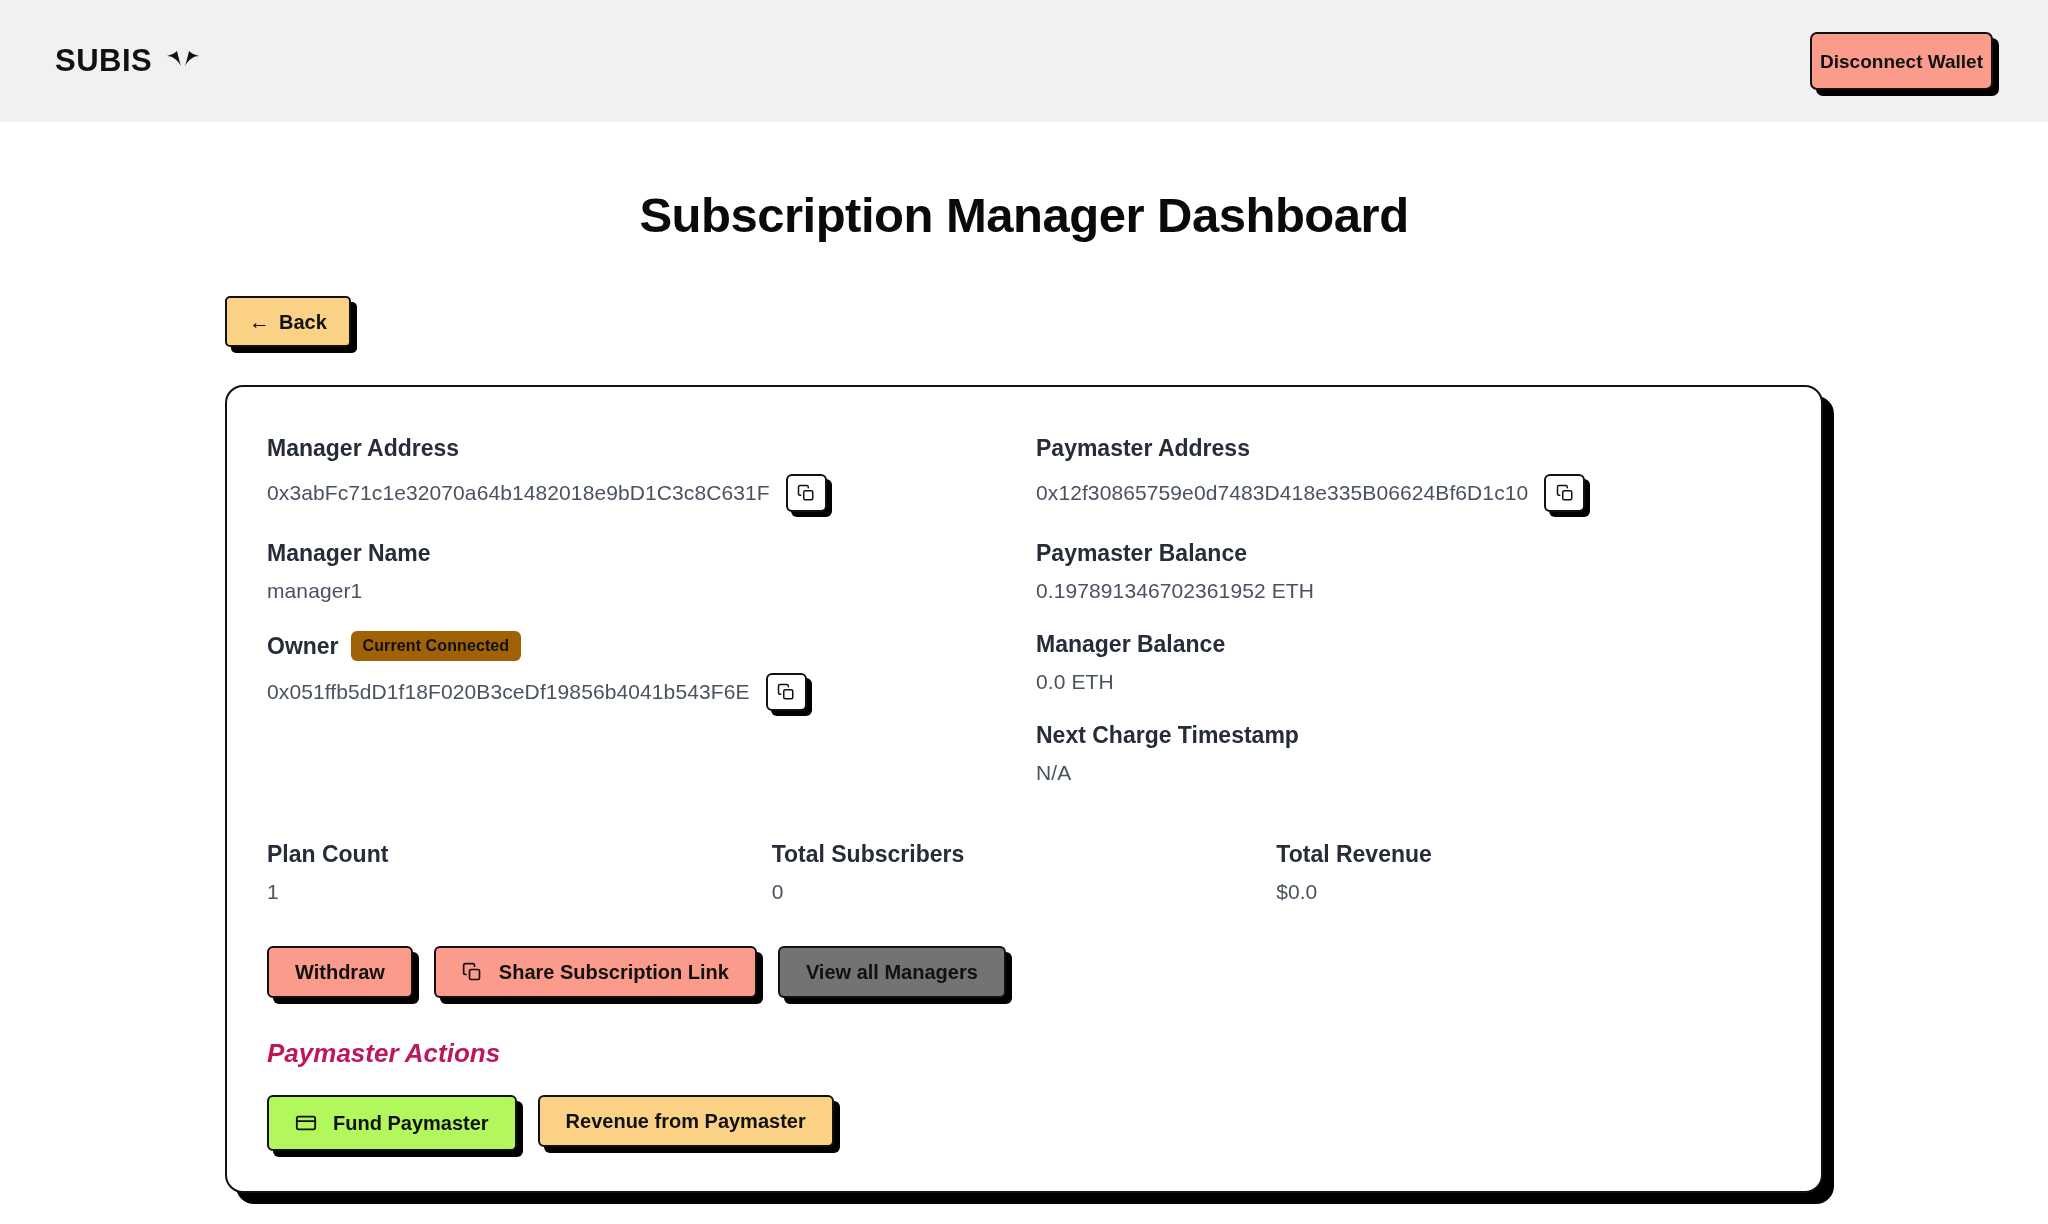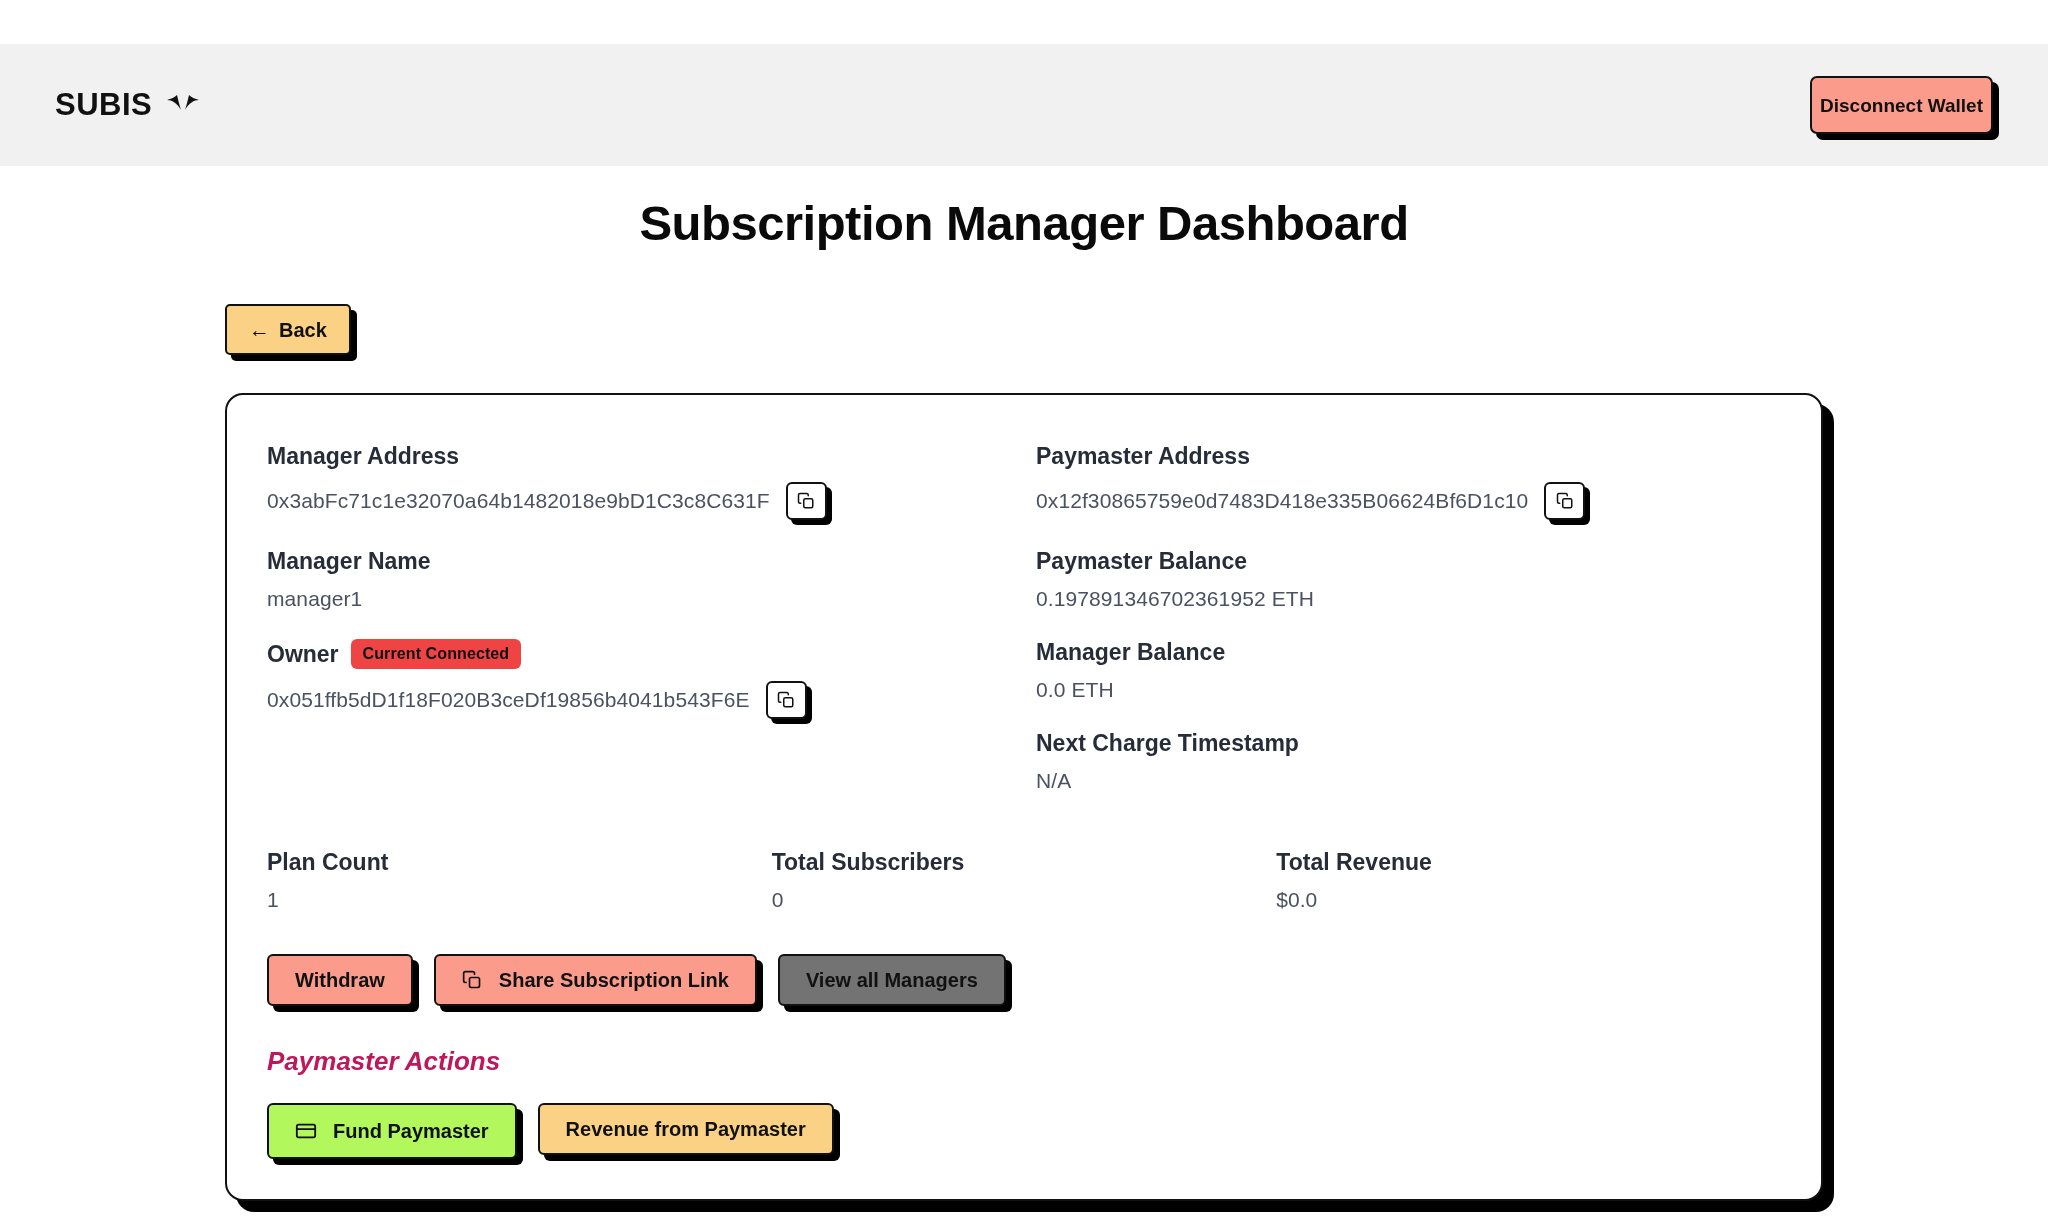--- a/index.html
+++ b/index.html
@@ -14,21 +14,20 @@
 
   
   .topbar {
     position: relative;
     height: 122px;
     background: #f1f1f1;
     display: flex;
     align-items: center;
     justify-content: space-between;
     padding: 0 55px 0 55px;
-    margin-top: 44px;
   }
 
   .brand {
     display: flex;
     align-items: center;
     gap: 14px;
   }
   .brand-text {
     font-size: 31px;
     font-weight: 700;
@@ -63,21 +62,21 @@
     border-radius: 7px;
   }
 
   
   .page-title {
     text-align: center;
     font-size: 49px;
     font-weight: 700;
     color: #0a0a0a;
     letter-spacing: -0.5px;
-    margin-top: 29px;
+    margin-top: 65px;
   }
 
   
   .back-row {
     padding-left: 225px;
     margin-top: 53px;
   }
   .btn-back {
     background: #fbd285;
     font-size: 20px;
@@ -126,21 +125,21 @@
   .field-value {
     font-size: 21px;
     color: #4a5161;
     display: flex;
     align-items: center;
     gap: 16px;
     letter-spacing: 0.1px;
   }
 
   .badge-connected {
-    background: #ef4444;
+    background: #a16207;
     color: #101010;
     font-size: 16px;
     font-weight: 700;
     padding: 6px 12px;
     border-radius: 6px;
     letter-spacing: 0.1px;
   }
 
   
   .copy-btn {

